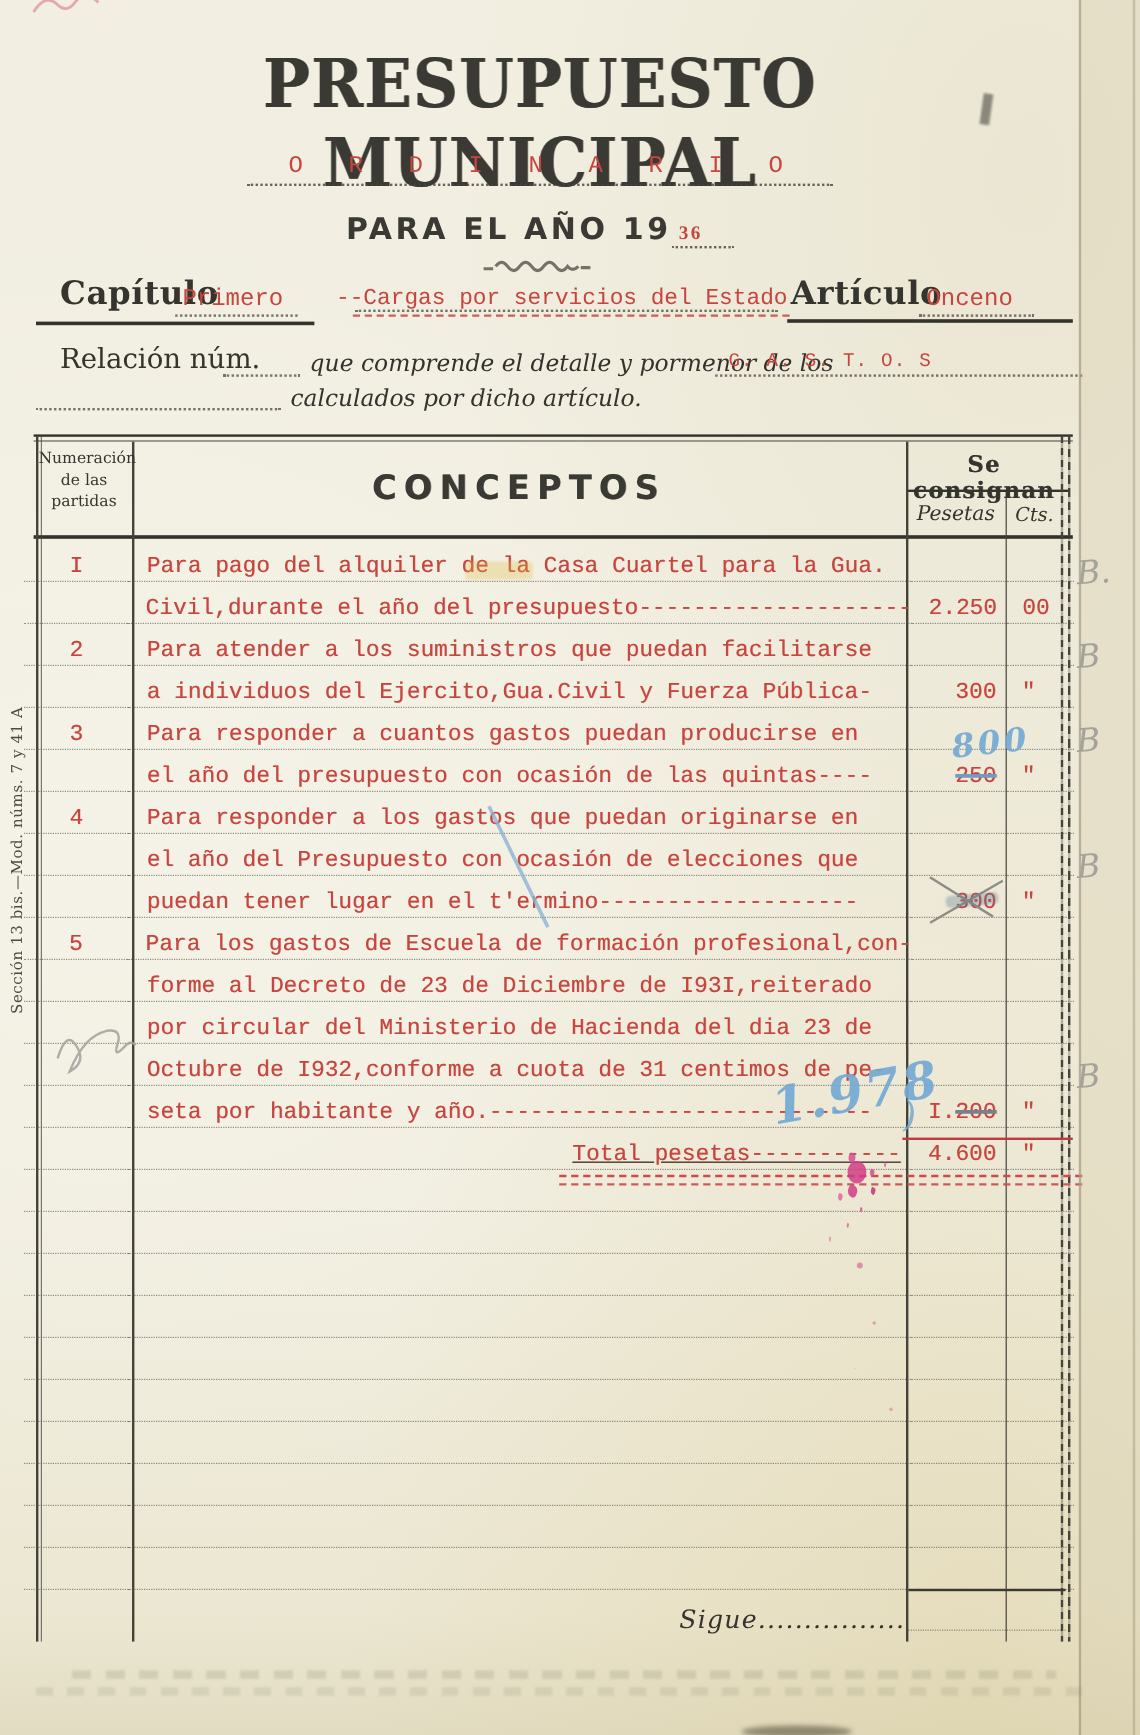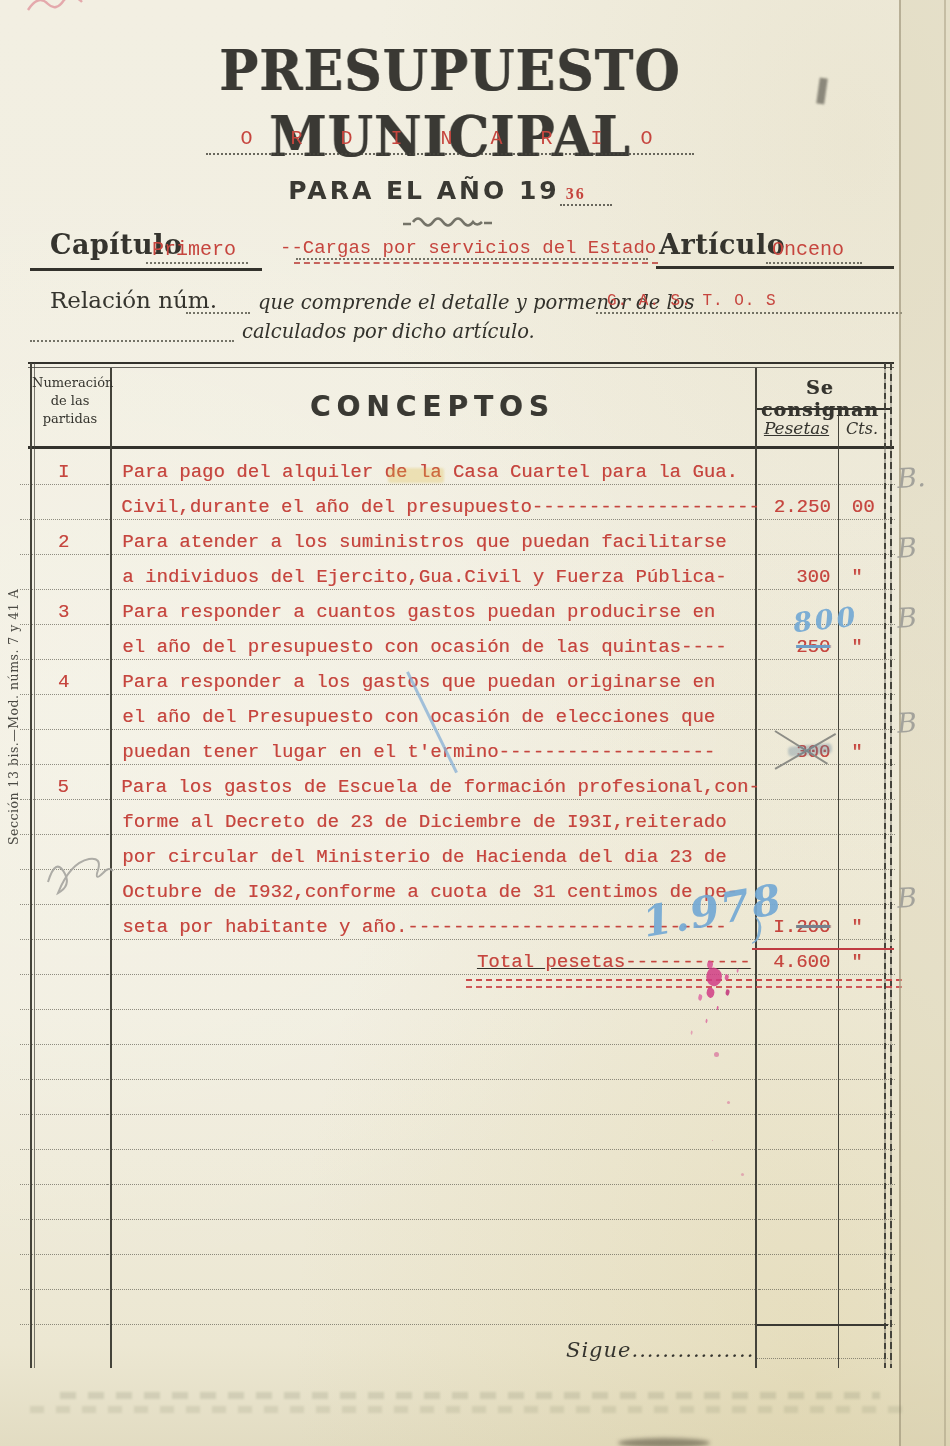--- a/index.html
+++ b/index.html
@@ -113,21 +113,21 @@
   <div class="abs" style="left:884px;top:363px;width:2px;height:1005px;background:repeating-linear-gradient(180deg,#45443c 0 6px,rgba(69,68,60,.35) 6px 10px);"></div>
   <div class="abs" style="left:890px;top:363px;width:2px;height:1005px;background:repeating-linear-gradient(180deg,#45443c 0 7px,rgba(69,68,60,.3) 7px 11px);"></div>
 
   <div class="abs print" style="left:32px;top:374px;width:76px;text-align:center;font-size:13px;line-height:18px;">
     <div>Numeración</div>
     <div>de las</div>
     <div>partidas</div>
   </div>
   <div class="abs stamp" style="left:110px;top:390px;width:645px;text-align:center;font-size:28px;letter-spacing:6px;text-shadow:.5px 0 rgba(58,57,51,.6);">CONCEPTOS</div>
   <div class="abs serifb print" style="left:755px;top:376px;width:130px;text-align:center;font-size:19px;letter-spacing:1px;text-shadow:.4px 0 rgba(51,50,44,.6);">Se consignan</div>
-  <div class="abs ital print" style="left:755px;top:418px;width:83px;text-align:center;font-size:17px;text-decoration:underline;">Pesetas</div>
+  <div class="abs ital print" style="left:755px;top:418px;width:83px;text-align:center;font-size:17px;">Pesetas</div>
   <div class="abs ital print" style="left:838px;top:419px;width:48px;text-align:center;font-size:16px;">Cts.</div>
 
   <div class="abs" id="ledger" style="left:20px;top:450px;width:875px;">
       <div class="lrow">
         <div class="c-num">
           <span class="rtxt">I</span>
         </div>
         <div class="c-txt">
           <span class="rtxt">Para pago del alquiler de la Casa Cuartel para la Gua.</span>
         </div>

